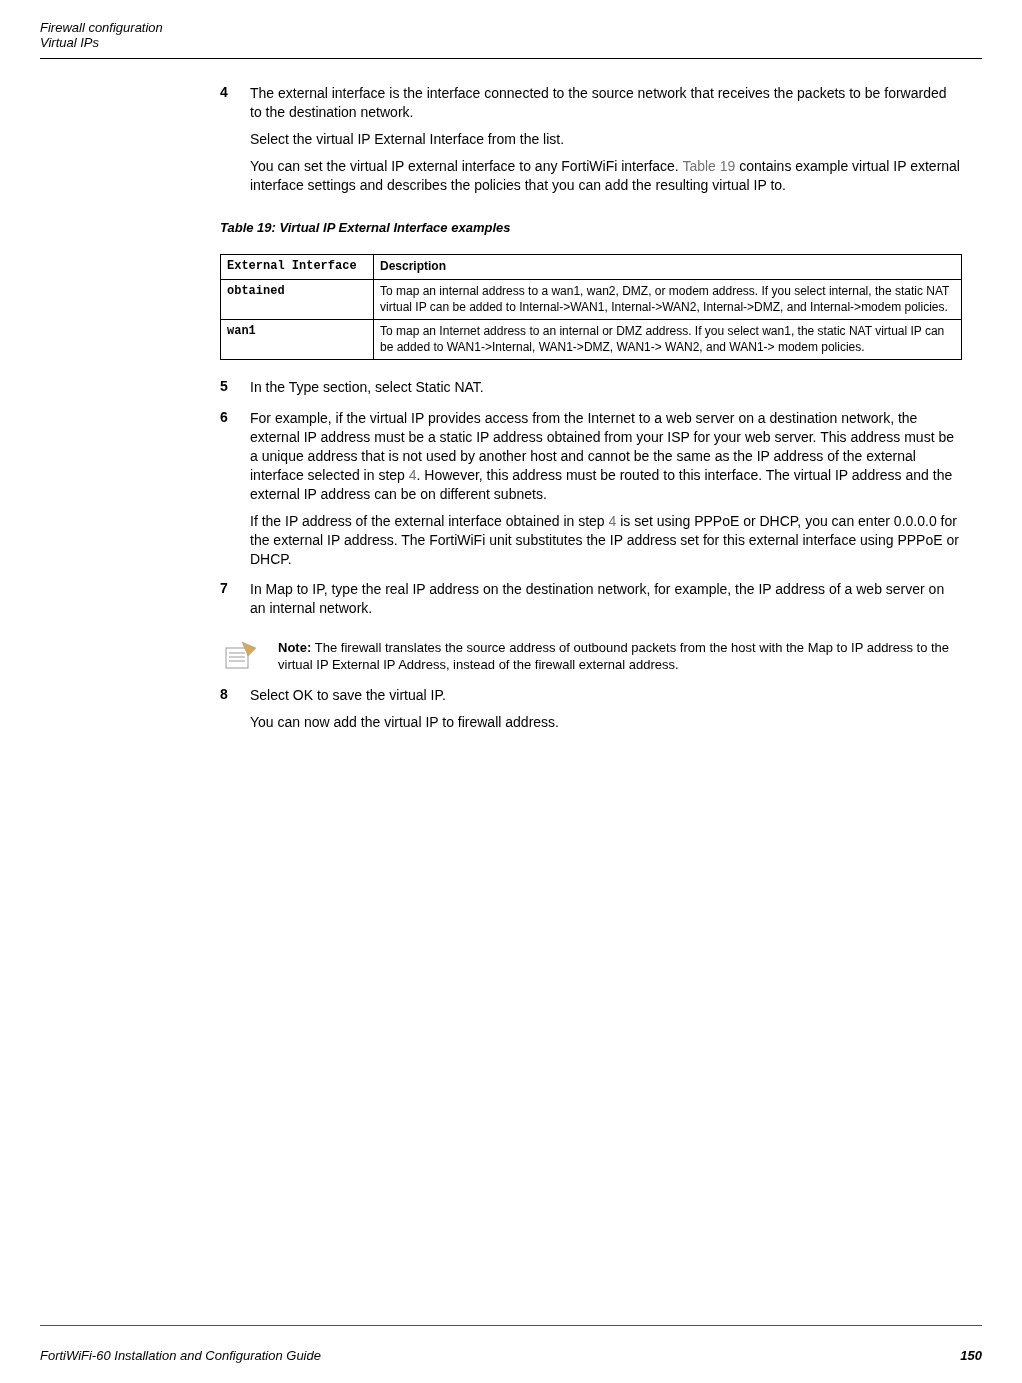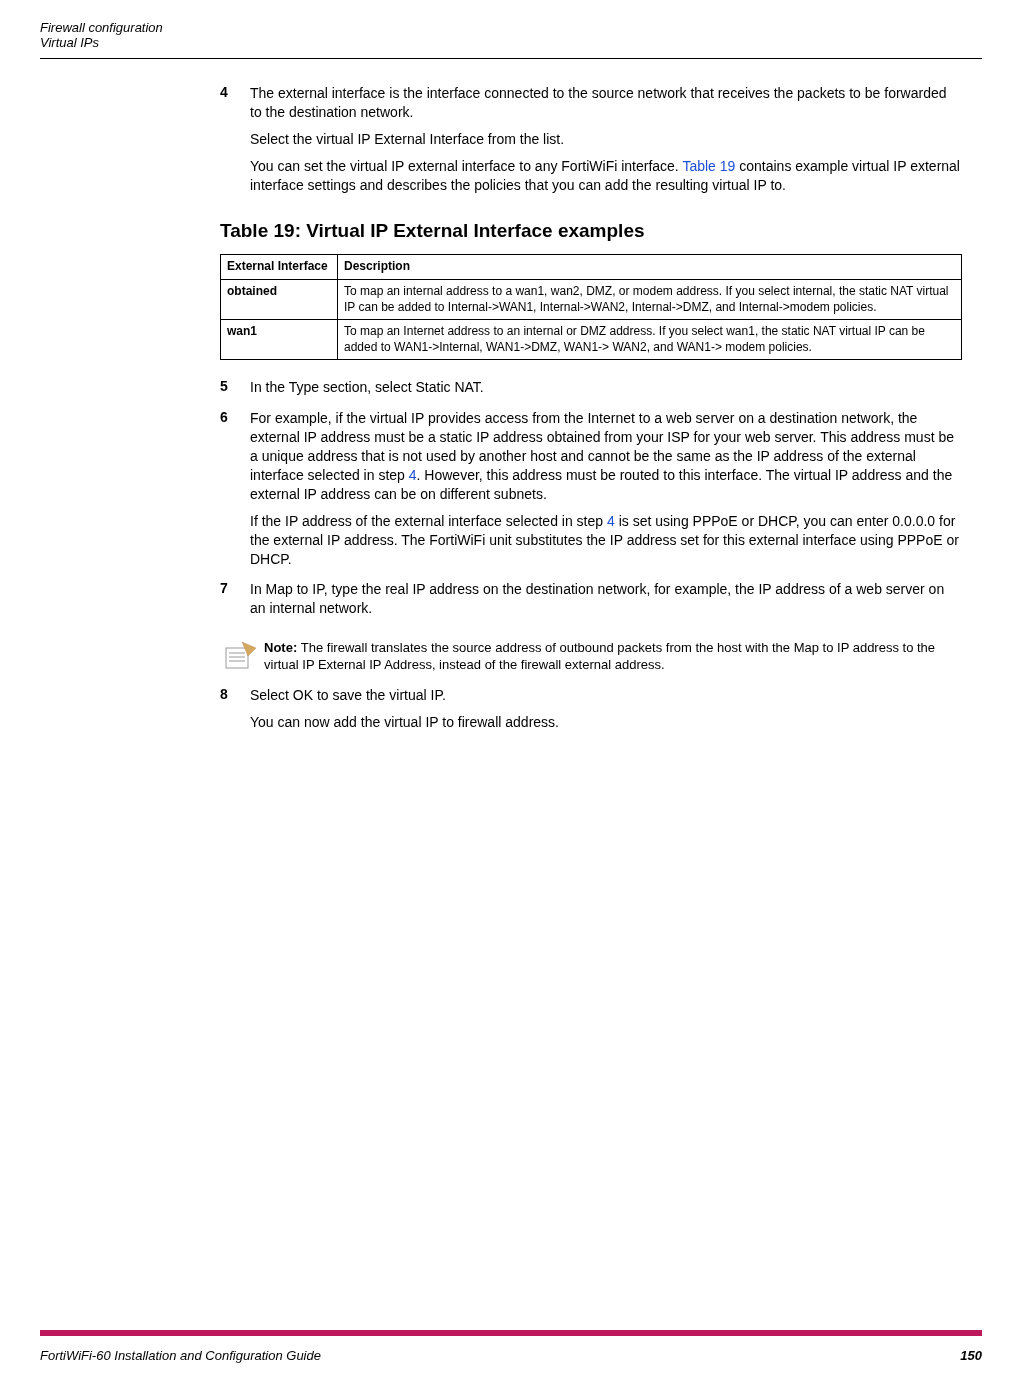--- a/index.html
+++ b/index.html
@@ -44,71 +44,73 @@
     .step-body {
       flex: 1;
       font-size: 14px;
       line-height: 1.35;
     }
     .para {
       margin-bottom: 8px;
     }
     .table-caption {
       font-weight: bold;
-      font-size: 19px;
+      font-size: 13px;
       margin-top: 18px;
-      margin-bottom: 12px;
+      margin-bottom: 19px;
+      font-style: italic;
     }
     table.data-table {
       border-collapse: collapse;
       width: 100%;
       margin-bottom: 18px;
     }
     table.data-table th,
     table.data-table td {
       border: 1px solid #000;
       padding: 4px 6px;
       vertical-align: top;
       font-size: 12px;
       text-align: left;
       line-height: 1.3;
     }
     table.data-table th {
       font-weight: bold;
     }
     .col1 {
-      width: 117px;
+      width: 153px;
+      font-family: Liberation Mono, monospace;
     }
     .link {
-      color: #1d4ed8;
+      color: #737373;
     }
     .note-block {
       display: flex;
       align-items: flex-start;
       margin-top: 12px;
       margin-bottom: 12px;
-      gap: 4px;
+      gap: 18px;
     }
     .note-icon {
       width: 40px;
       height: 35px;
       flex-shrink: 0;
     }
     .note-text {
       font-size: 13px;
       line-height: 1.3;
       padding-top: 2px;
     }
     .footer {
       position: absolute;
       bottom: 20px;
       left: 40px;
       right: 40px;
-      border-top: 6px solid #be185d;
-      padding-top: 12px;
+      border-top: 1px solid #be185d;
+      padding-top: 22px;
       display: flex;
       justify-content: space-between;
       font-style: italic;
       font-size: 13px;
     }
     .page-num {
       font-weight: bold;
       font-style: italic;
     }
   </style>
@@ -160,21 +162,21 @@
     </div>
   </div>
 
   <div class="step">
     <div class="step-num">6</div>
     <div class="step-body">
       <div class="para">
         <span>For example, if the virtual IP provides access from the Internet to a web server on a destination network, the external IP address must be a static IP address obtained from your ISP for your web server. This address must be a unique address that is not used by another host and cannot be the same as the IP address of the external interface selected in step </span><span class="link">4</span><span>. However, this address must be routed to this interface. The virtual IP address and the external IP address can be on different subnets.</span>
       </div>
       <div class="para">
-        <span>If the IP address of the external interface selected in step </span><span class="link">4</span><span> is set using PPPoE or DHCP, you can enter 0.0.0.0 for the external IP address. The FortiWiFi unit substitutes the IP address set for this external interface using PPPoE or DHCP.</span>
+        <span>If the IP address of the external interface obtained in step </span><span class="link">4</span><span> is set using PPPoE or DHCP, you can enter 0.0.0.0 for the external IP address. The FortiWiFi unit substitutes the IP address set for this external interface using PPPoE or DHCP.</span>
       </div>
     </div>
   </div>
 
   <div class="step">
     <div class="step-num">7</div>
     <div class="step-body">
       <div class="para">In Map to IP, type the real IP address on the destination network, for example, the IP address of a web server on an internal network.</div>
     </div>
   </div>

